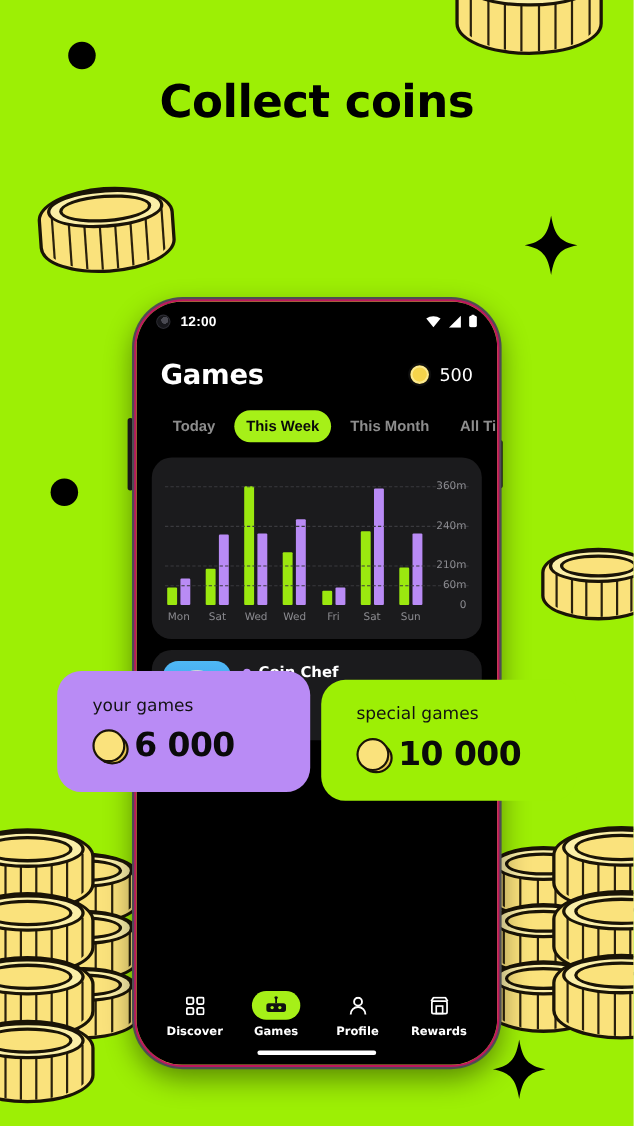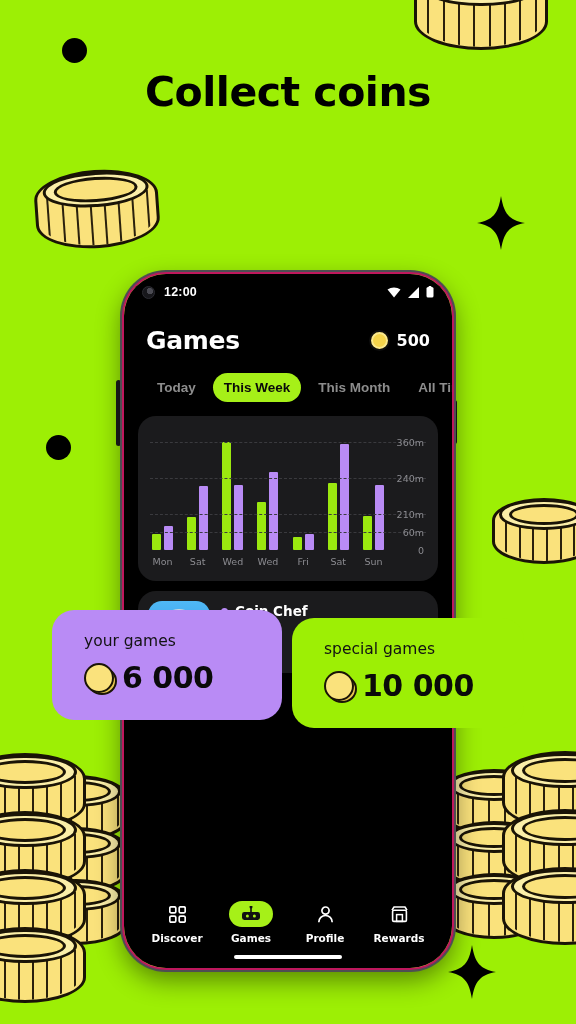--- a/index.html
+++ b/index.html
@@ -146,21 +146,21 @@
     box-shadow: inset 0 0 0 2px #FBE98F;
     position: relative;
   }
   .coin-sm::after {
     content: "";
     position: absolute; right: -3px; top: 1px;
     width: 17px; height: 17px; border-radius: 50%;
     background: #C9A82C; z-index: -1;
   }
   .bal-num {
-    color: #fff; font-weight: 700; font-size: 16px;
+    color: #fff; font-weight: 400; font-size: 16px;
     font-family: "DejaVu Sans", sans-serif;
     text-align: right;
   }
 
   
   .tabs {
     display: flex; align-items: center;
     gap: 6px;
     padding: 18px 0 0 22px;
     white-space: nowrap;

